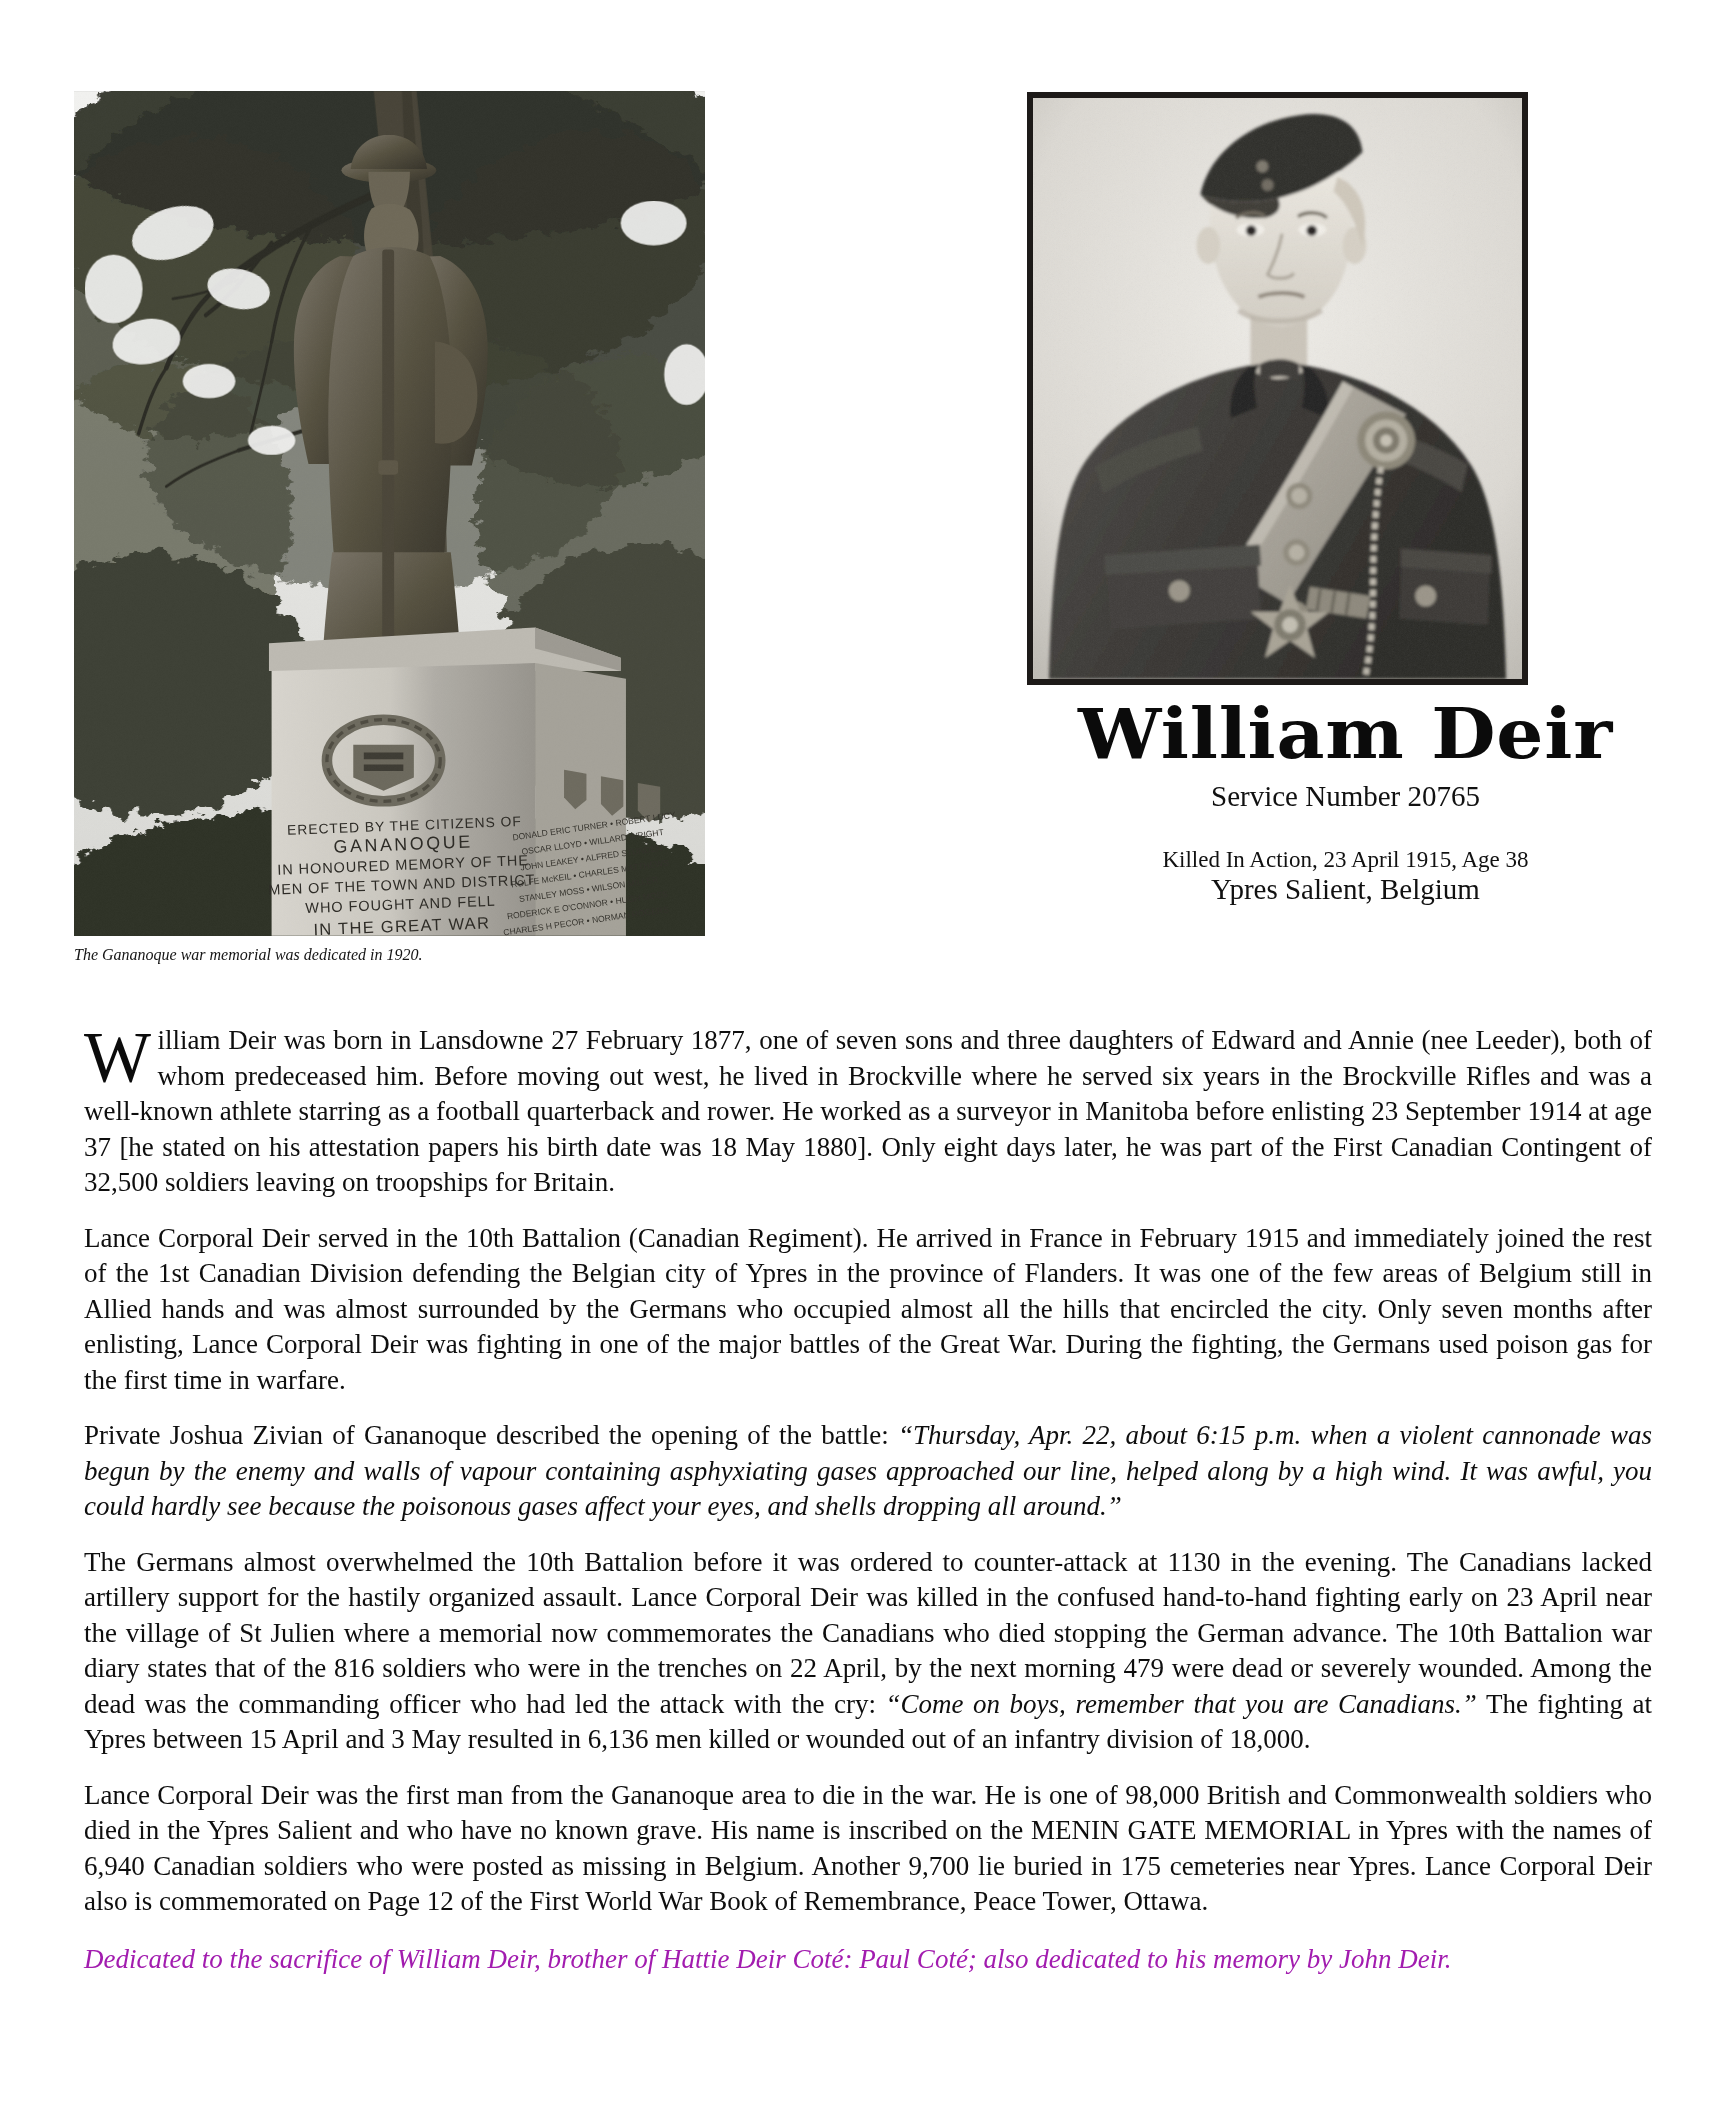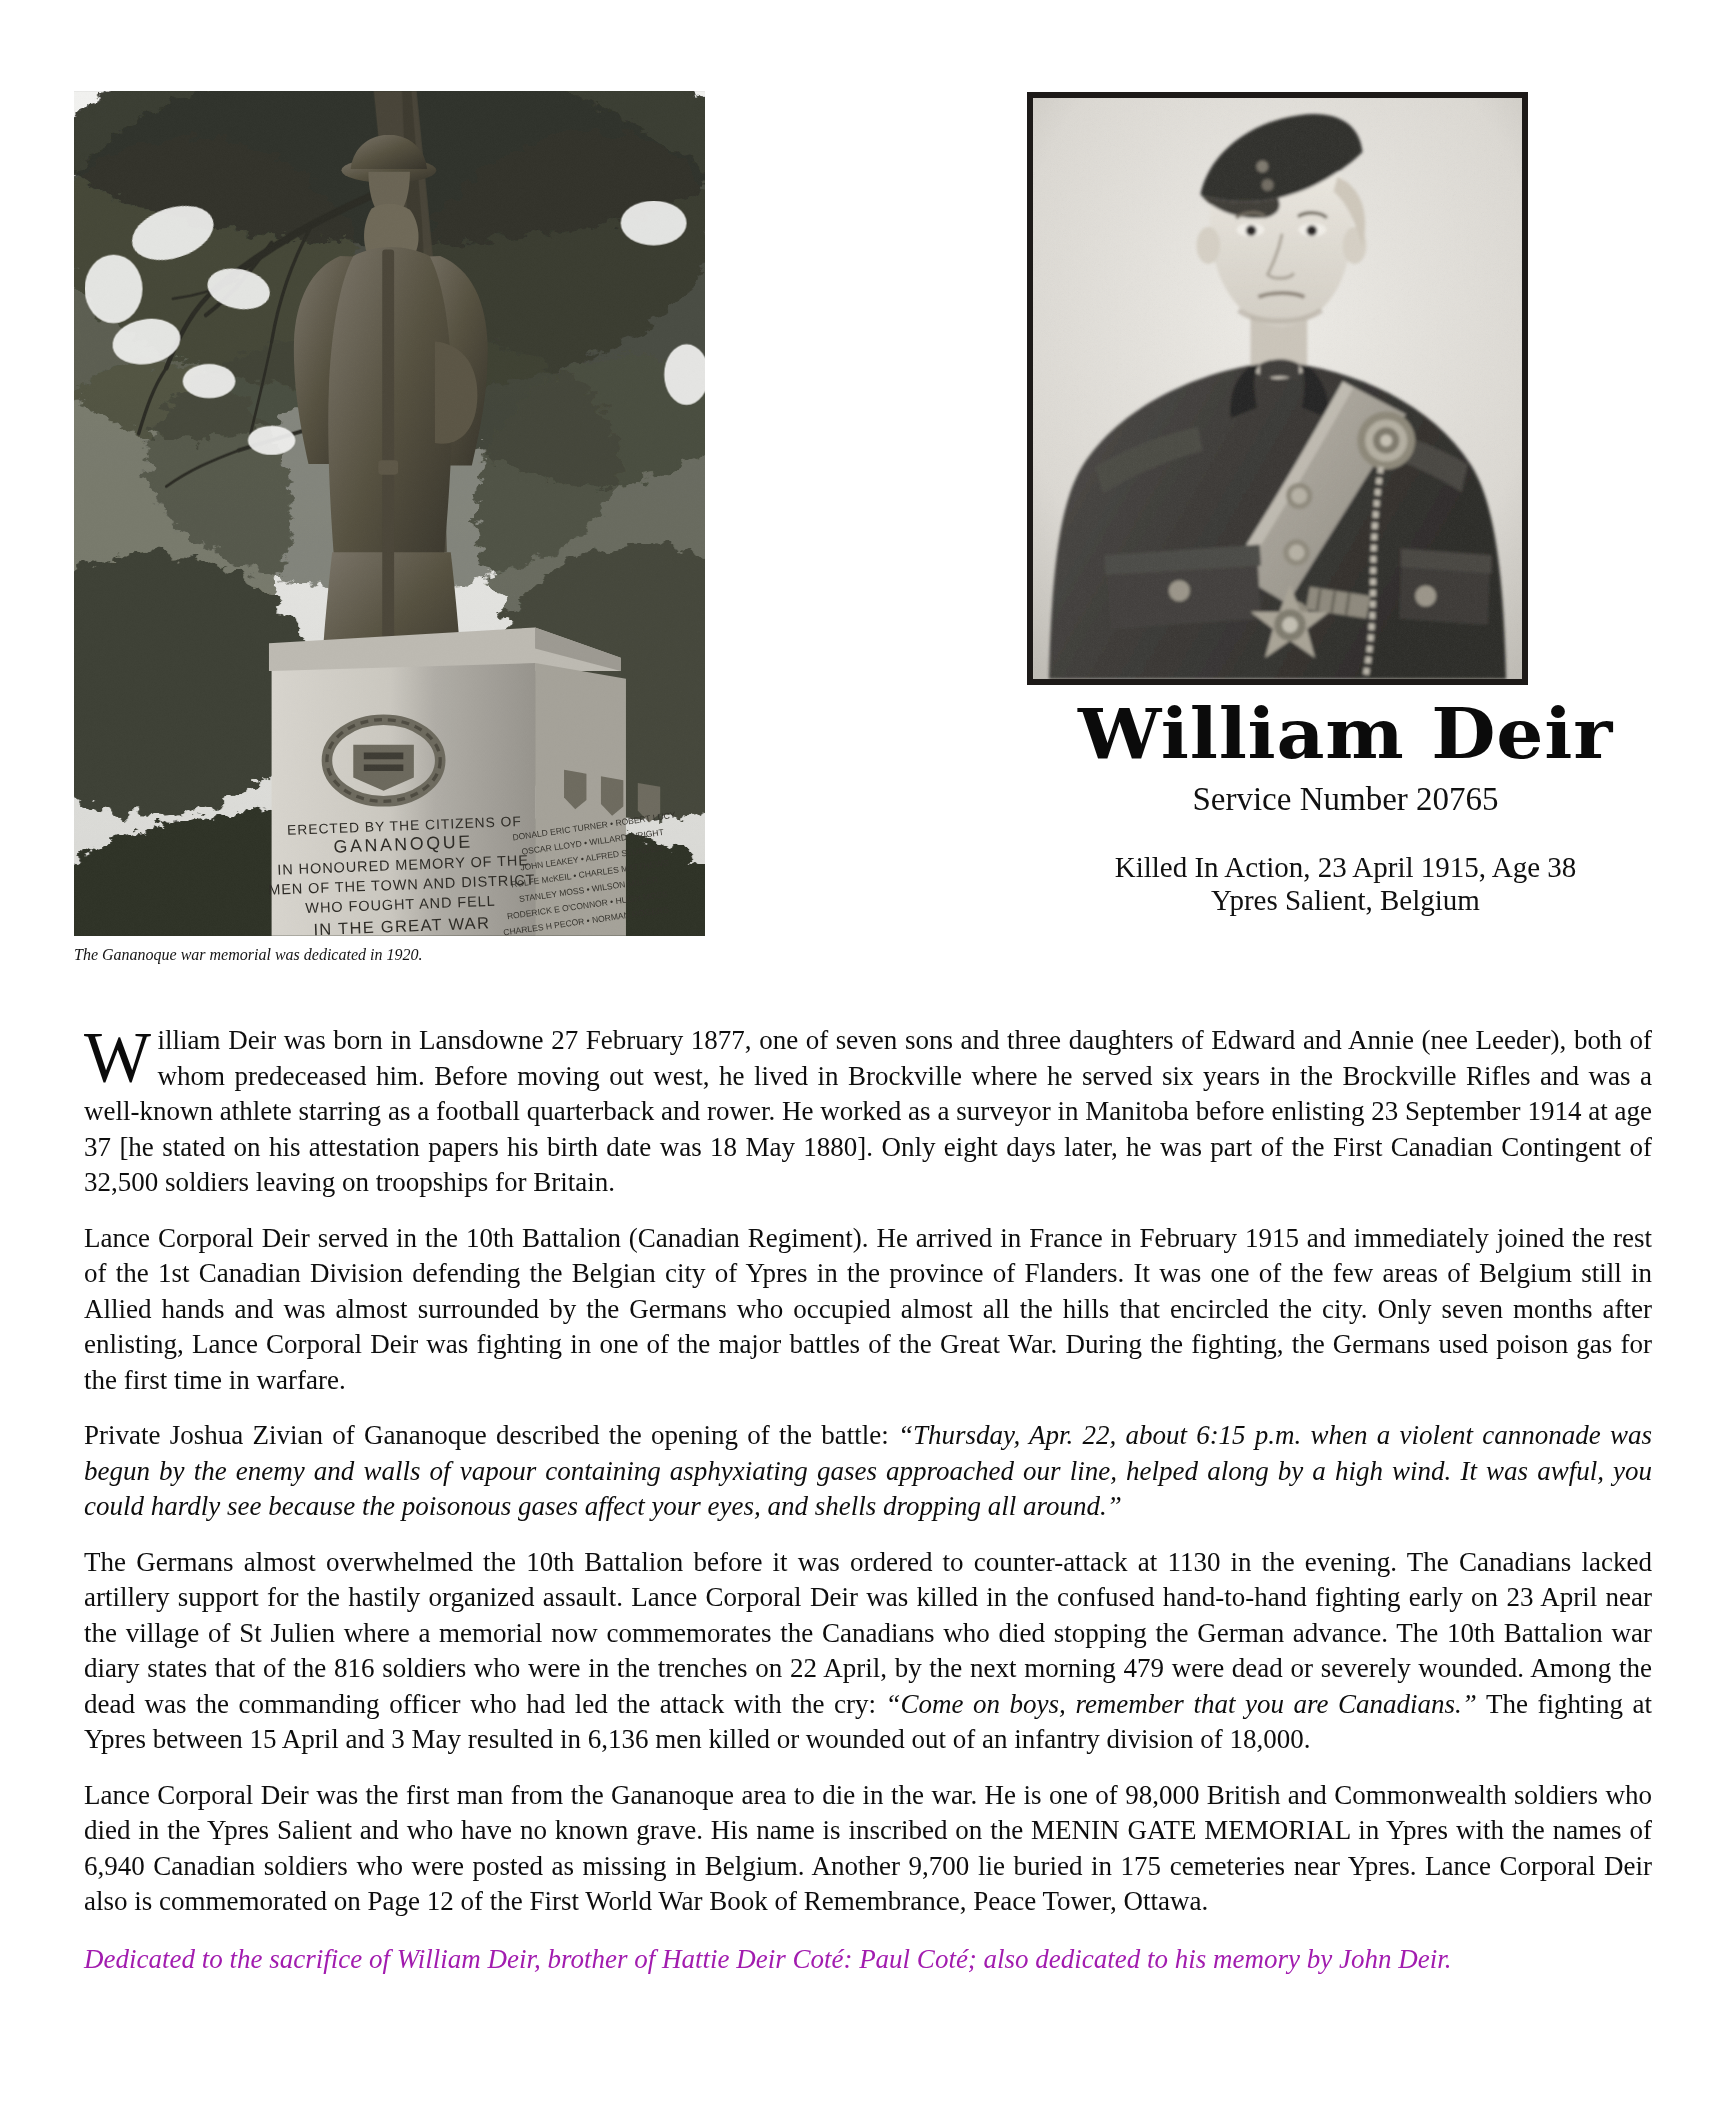--- a/index.html
+++ b/index.html
@@ -100,27 +100,27 @@
     font-family: "DejaVu Serif", "Liberation Serif", serif;
     font-weight: 700;
     font-size: 70px;
     line-height: 1.06;
     letter-spacing: 0.7px;
     transform: scaleX(1.06);
     margin: 4px 0 6.6px 0;
     color: #0b0b0b;
   }
   .service-number {
-    font-size: 33px;
+    font-size: 29px;
     line-height: 1.1;
     color: #111;
     margin-top: 10px;
   }
   .kia-line {
-    font-size: 29px;
+    font-size: 23px;
     line-height: 1.12;
     color: #111;
     margin-top: 34px;
   }
   .kia-place {
     font-size: 29px;
     line-height: 1.12;
     color: #111;
   }
 

